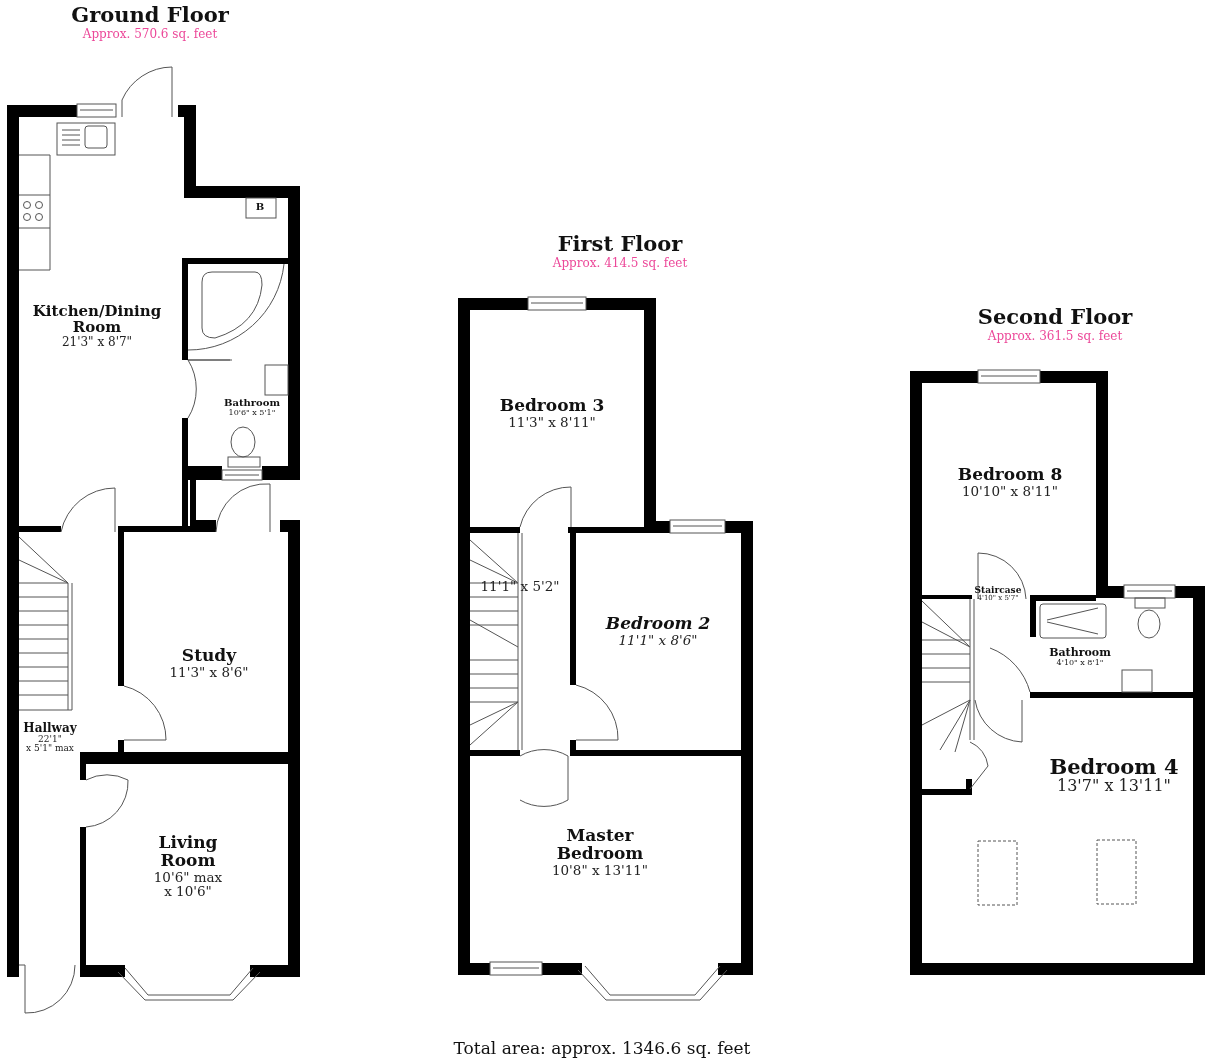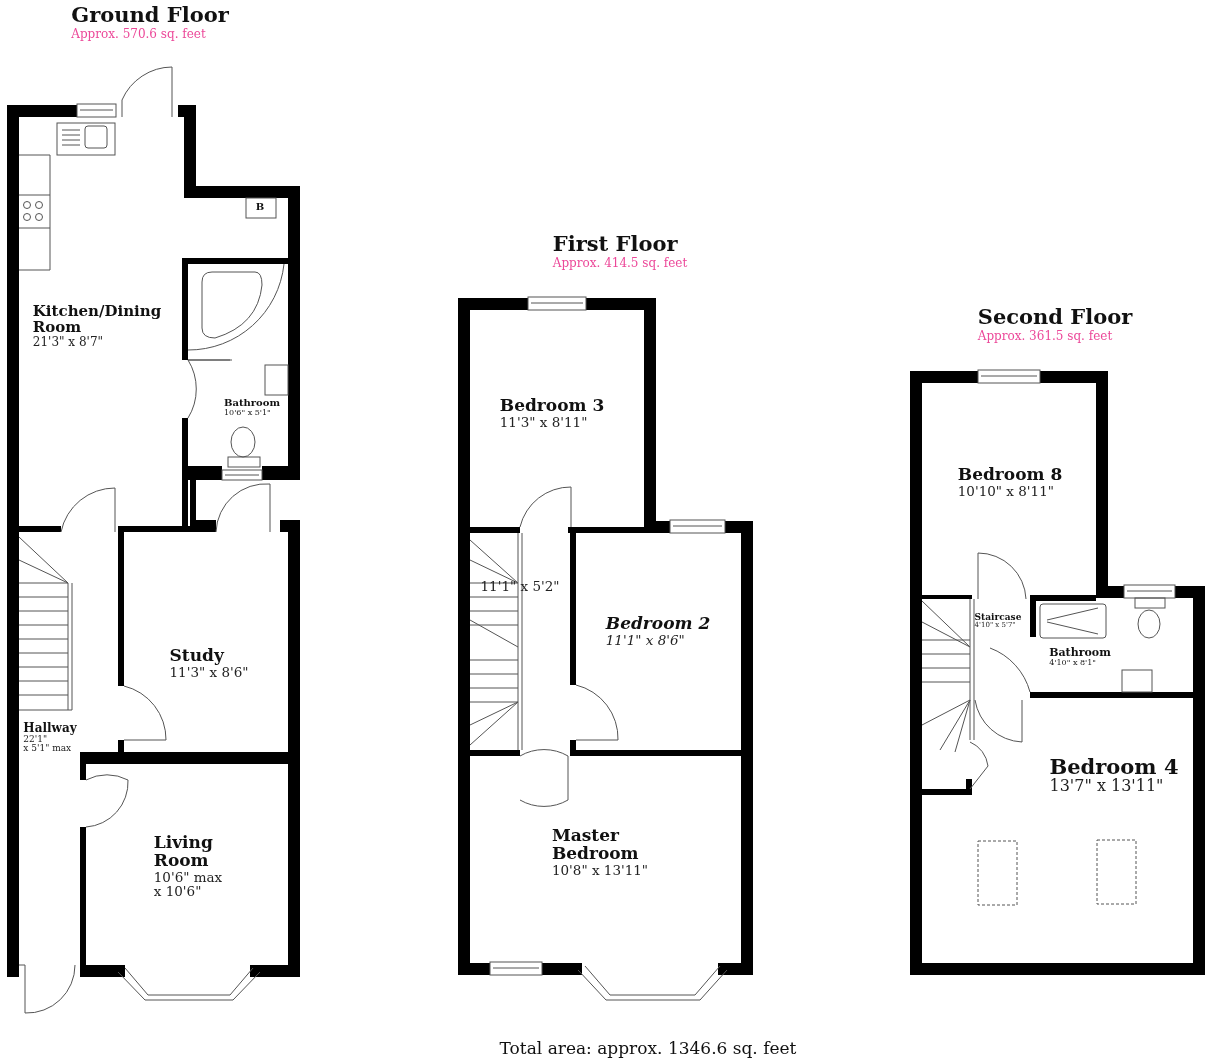--- a/index.html
+++ b/index.html
@@ -1,18 +1,18 @@
 <!DOCTYPE html>
 <html><head>
 <meta charset="utf-8">
 <style>
   html, body { margin: 0; padding: 0; background: #ffffff; }
   body { width: 1208px; height: 1064px; position: relative; overflow: hidden; font-family: "DejaVu Serif", "Liberation Serif", serif; color: #111; }
   svg.plan { position: absolute; left: 0; top: 0; }
-  .lbl { position: absolute; text-align: left; transform: translateX(-50%); white-space: nowrap; line-height: 1.05; }
+  .lbl { position: absolute; text-align: center; transform: translateX(-50%); white-space: nowrap; line-height: 1.05; }
   .floor-title { font-weight: bold; font-size: 21px; }
   .floor-area { font-size: 12px; color: #ec4899; margin-top: 2px; }
   .room-name { font-weight: bold; font-size: 17px; }
   .room-name.sm { font-size: 12px; }
   .room-name.xs { font-size: 10px; }
   .room-dim { font-size: 13.5px; color: #222; }
   .room-dim.sm { font-size: 9px; }
   .room-dim.xs { font-size: 8px; }
   .room-name.lg { font-size: 21px; }
   .room-dim.lg { font-size: 16px; }
@@ -284,28 +284,28 @@
 <div class="lbl" style="left:1055px; top:306px;">
   <div class="floor-title">Second Floor</div>
   <div class="floor-area">Approx. 361.5 sq. feet</div>
 </div>
 
 <div class="lbl" style="left:1010px; top:466px;">
   <div class="room-name">Bedroom 8</div>
   <div class="room-dim">10'10" x 8'11"</div>
 </div>
 
-<div class="lbl" style="left:998px; top:613px;">
+<div class="lbl" style="left:998px; top:586px;">
   <div class="room-name xs" style="font-size:9px">Staircase</div>
   <div class="room-dim xs" style="font-size:7px">4'10" x 5'7"</div>
 </div>
 
 <div class="lbl" style="left:1080px; top:647px;">
   <div class="room-name xs" style="font-size:11px">Bathroom</div>
   <div class="room-dim xs">4'10" x 8'1"</div>
 </div>
 
 <div class="lbl" style="left:1114px; top:756px;">
   <div class="room-name lg">Bedroom 4</div>
   <div class="room-dim lg">13'7" x 13'11"</div>
 </div>
 
-<div class="lbl total" style="left:602px; top:1040px;margin-left:46px;">Total area: approx. 1346.6 sq. feet</div>
+<div class="lbl total" style="left:602px; top:1040px;">Total area: approx. 1346.6 sq. feet</div>
 
 </body></html>

